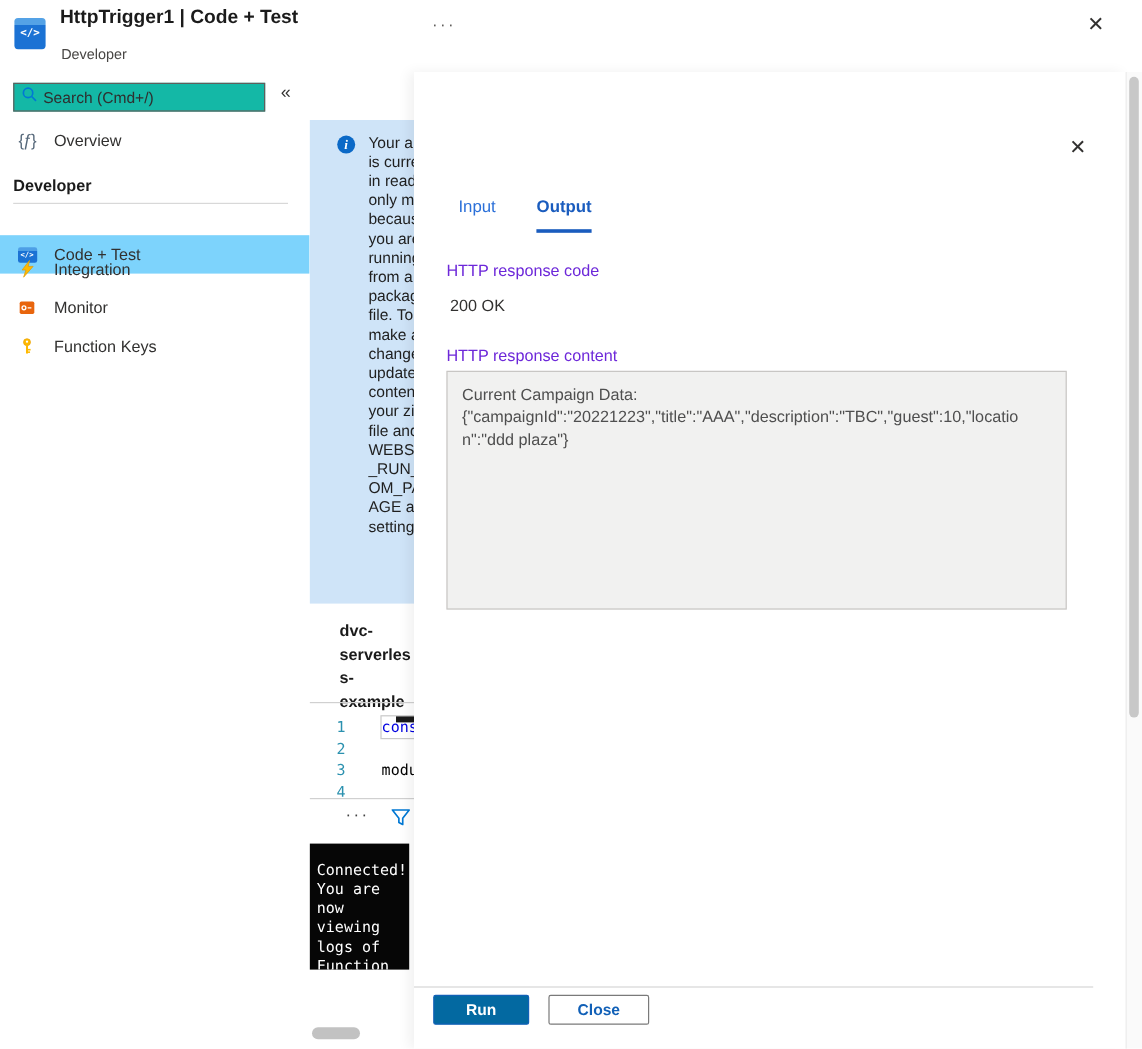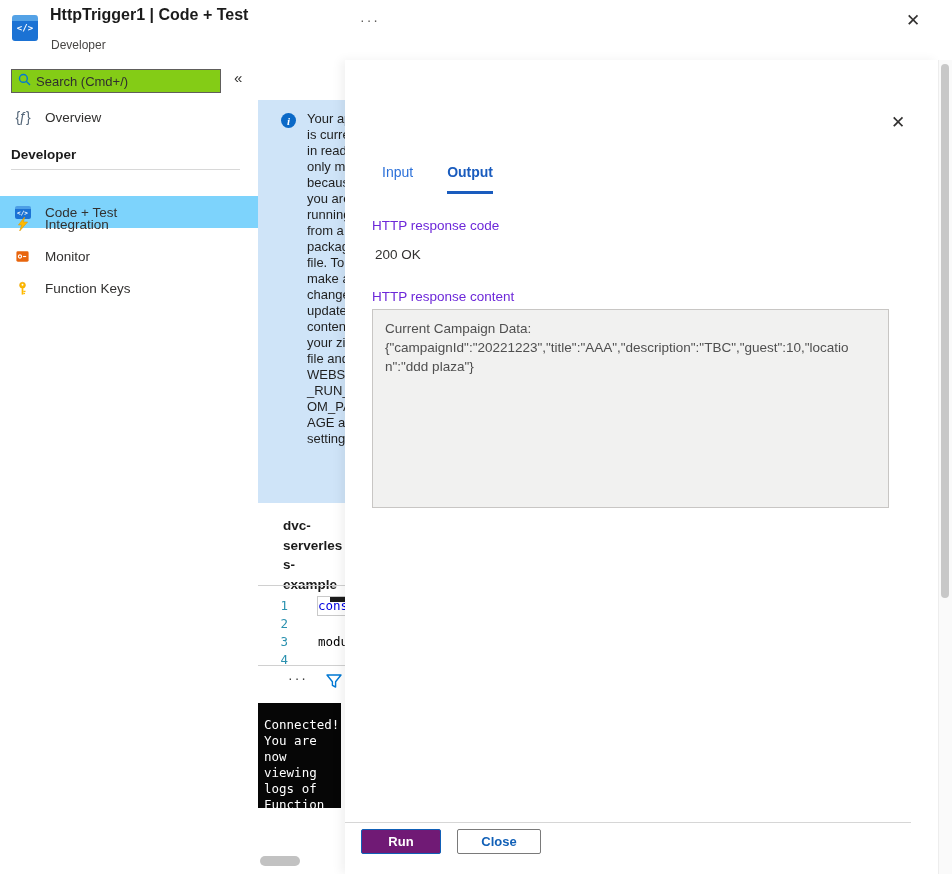--- a/index.html
+++ b/index.html
@@ -19,21 +19,21 @@
   .page-title .t-name { font-weight:700; }
   .page-title .t-rest { font-weight:600; }
   .page-subtitle { left:51px; top:38px; font-size:12px; color:#484644; }
   .dots { color:#605e5c; font-size:14px; letter-spacing:2px; cursor:pointer; }
   .title-more { left:360px; top:12px; }
   .x-btn { font-size:17px; color:#323130; cursor:pointer; line-height:1; }
   .main-close { left:906px; top:12px; }
 
   
   .search-box { left:11px; top:69px; width:210px; height:24px; border:1px solid #605e5c;
-    display:flex; align-items:center; padding:0 6px; gap:5px; background:#84cc16; }
+    display:flex; align-items:center; padding:0 6px; gap:5px; background:#14b8a6; }
   .search-box input { border:none; outline:none; flex:1; font-size:13px;
     font-family:"Liberation Sans",sans-serif; color:#323130; background:transparent; }
   .search-box input::placeholder { color:#2f2f2f; opacity:1; }
   .collapse-btn { left:234px; top:70px; font-size:15px; color:#323130; cursor:pointer; }
   .sidebar-more { left:290px; top:70px; color:#323130; }
 
   .nav-item { left:0; width:258px; height:32px; display:flex; align-items:center;
     padding-left:14px; gap:14px; font-size:13.5px; color:#323130; cursor:pointer; }
   .nav-item.selected { background:#7dd3fc;margin-top:20px; }
   .nav-ic { width:17px; height:17px; display:flex; align-items:center; justify-content:center; flex:none; }
@@ -81,21 +81,21 @@
   .lbl-code { left:27px; top:158px; }
   .val-code { left:30px; top:187px; }
   .lbl-content { left:27px; top:229px; }
   .content-box { left:27px; top:249px; width:517px; height:199px; background:#f1f1f0;
     border:1px solid #c8c6c4; padding:9px 12px; font-size:13.5px; line-height:19px;
     color:#4f4f4f; white-space:pre-wrap; word-break:break-all; overflow:hidden; }
   .footer-divider { left:0; top:762px; width:566px; height:1px; background:#d6d6d6; }
   .btn { height:25px; border-radius:2px; font-size:13px; font-weight:600;
     font-family:"Liberation Sans",sans-serif; cursor:pointer;
     display:flex; align-items:center; justify-content:center; }
-  .run-btn { left:16px; top:769px; width:80px; background:#701a75; border:1px solid #1160b7; color:#fff; }
+  .run-btn { left:16px; top:769px; width:80px; background:#0369a1; border:1px solid #1160b7; color:#fff; }
   .close-btn { left:112px; top:769px; width:84px; background:#fff; border:1px solid #7a7a7a; color:#1160b7; }
 
   
   .v-track { left:938px; top:60px; width:14px; height:814px; background:#fafafa; border-left:1px solid #ededed; }
   .v-thumb { left:941px; top:64px; width:8px; height:534px; border-radius:4px; background:#c8c8c8; cursor:pointer; }
 </style>
 </head>
 <body>
 
 <div class="abs app-icon">&lt;/&gt;</div>

